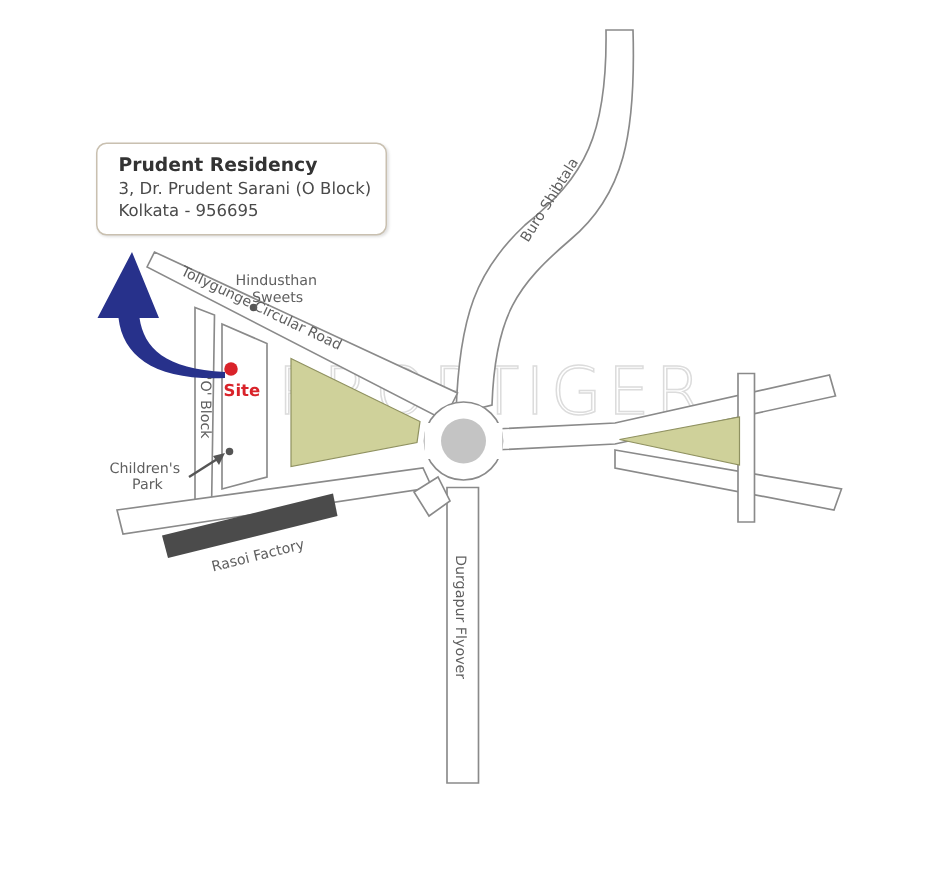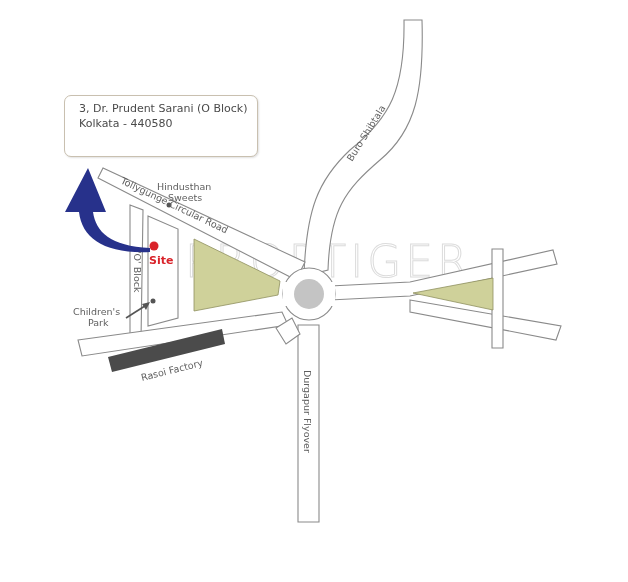--- a/index.html
+++ b/index.html
@@ -69,15 +69,16 @@
   <text class="lbl" x="88" y="326">Park</text>
 
   <text class="lbl" transform="translate(120,183) rotate(25.5)">Tollygunge Circular Road</text>
   <text class="lbl" transform="translate(134,251) rotate(90)">'O' Block</text>
   <text class="lbl" transform="translate(142,381) rotate(-14)">Rasoi Factory</text>
   <text class="lbl" transform="translate(352,162) rotate(-58)">Buro Shibtala</text>
   <text class="lbl" transform="translate(304,370) rotate(90)">Durgapur Flyover</text>
 </svg>
 
 <div class="addr-card">
+  <div class="addr-title">Prudent Residency</div>
   <div class="addr-line">3, Dr. Prudent Sarani (O Block)</div>
-  <div class="addr-line">Kolkata - 440580</div>
+  <div class="addr-line">Kolkata - 956695</div>
 </div>
 
 </body></html>

